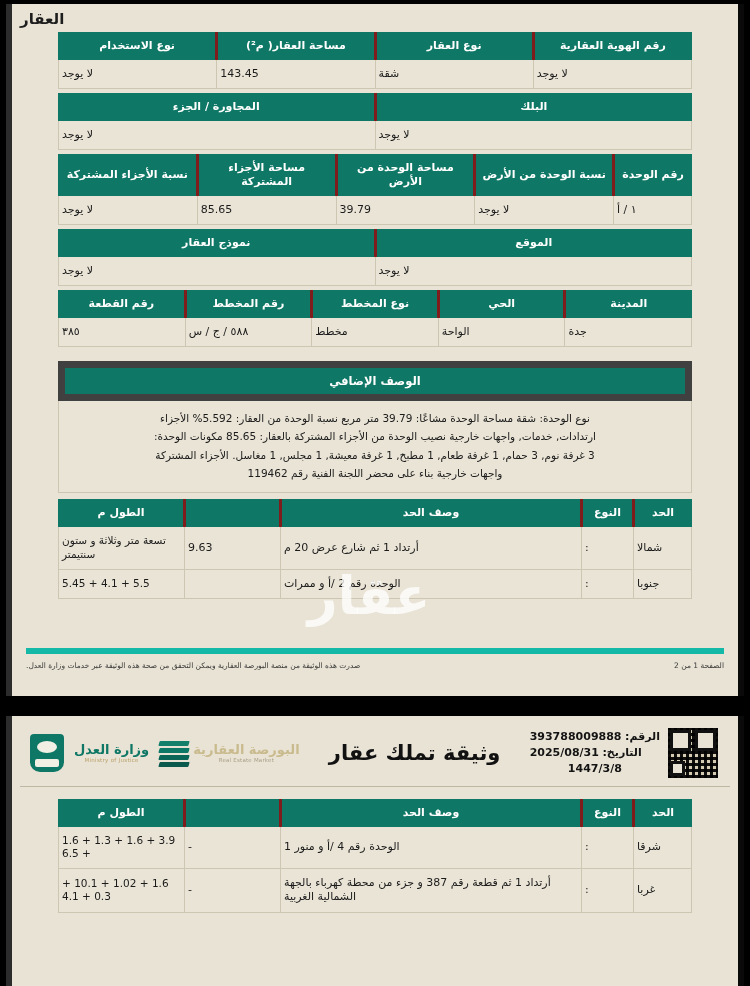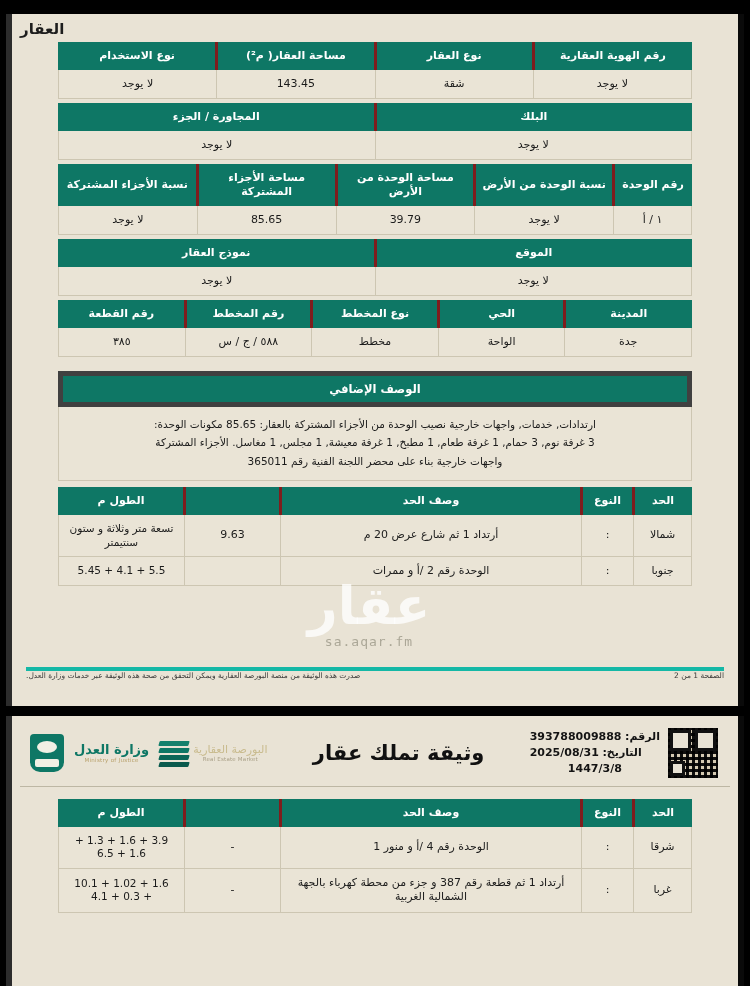--- a/index.html
+++ b/index.html
@@ -16,21 +16,21 @@
     overflow: hidden;
   }
 
   
   .sheet {
     position: absolute;
     left: 6px; right: 6px;
     background: #e9e3d5;
     overflow: hidden;
   }
-  .sheet.one { top: 14px; height: 692px; }
+  .sheet.one { top: 4px; height: 692px; }
   .sheet.two { top: 716px; height: 270px; }
 
   .edge-l { position:absolute; top:0; bottom:0; left:0; width:6px; background:#2c2c2c; }
   .edge-r { position:absolute; top:0; bottom:0; right:0; width:6px; background:#0a0a0a; }
 
   .inner { position: relative; width: 100%; height: 100%; padding: 0 14px; }
 
   
   .doc-head {
     text-align: left;
@@ -58,39 +58,39 @@
     text-align: center;
     padding: 6px 3px;
     border: 1px solid #0e7765;
     line-height: 1.25;
   }
   table.t th.sep { border-left: 3px solid #7f1d1d; }
   table.t td {
     background: #eae4d6;
     color: #1b1b1b;
     font-size: 11px;
-    text-align: center;
-    padding: 7px 10px;
+    text-align: left;
+    padding: 7px 3px;
     border: 1px solid #cdc6b2;
     line-height: 1.3;
   }
   .tblwrap { padding: 0 38px; }
 
   
   .banner th { font-size: 11px; }
 
   
   .desc-head {
     background: #0e7765;
     color: #fff;
     text-align: center;
     font-size: 11.5px;
     font-weight: bold;
     padding: 6px 0;
-    border: 5px solid #404040;
+    border: 7px solid #404040;
   }
   .desc-body {
     background: #eae4d6;
     border: 1px solid #cdc6b2;
     border-top: none;
     color: #1b1b1b;
     font-size: 10.5px;
     line-height: 1.75;
     text-align: center;
     padding: 8px 14px 10px 14px;
@@ -127,21 +127,22 @@
     color: rgba(160,156,140,0.85);
     letter-spacing: 1px;
     margin-top: 2px;
     font-family: "DejaVu Sans Mono", monospace;
   }
 
   
   .pfoot {
     position: absolute;
     left: 20px; right: 20px; bottom: 26px;
-    border-top: 4px solid #14b8a6;
+    border-top: 6px solid #14b8a6;
+    padding-top: 7px;
     display: flex;
     flex-direction: row-reverse;
     justify-content: space-between;
     align-items: center;
     direction: rtl;
   }
   .pfoot .note { font-size: 7.5px; color: #3a3a38; }
   .pfoot .pno  { font-size: 7.5px; color: #3a3a38; }
 
   
@@ -179,21 +180,21 @@
   }
   .logo-rem-mark i {
     position:absolute; left:0; width:30px; height:5px; background:#0e7765;
     border-radius:1px; transform: skewX(-16deg);
   }
   .logo-rem-mark i:nth-child(1){ top:3px;  background:#14806c; }
   .logo-rem-mark i:nth-child(2){ top:10px; background:#0e7765; }
   .logo-rem-mark i:nth-child(3){ top:17px; background:#0b6657; }
   .logo-rem-mark i:nth-child(4){ top:24px; background:#0a5a4d; }
   .logo-rem-text { text-align:center; line-height:1.1;}
-  .logo-rem-text .ar { font-size: 11px; font-weight: normal; color:#c9bb8e; }
+  .logo-rem-text .ar { font-size: 13px; font-weight: bold; color:#c9bb8e; }
   .logo-rem-text .en { font-size: 5.5px; color:#a89f86; letter-spacing:.2px; }
 
   .p2title {
     flex: 1;
     text-align: center;
     font-size: 21px;
     font-weight: bold;
     color: #111;
     direction: rtl;
     padding: 0 6px;
@@ -321,23 +322,24 @@
             <td>٥٨٨ / ج / س</td>
             <td>٣٨٥</td>
           </tr>
         </tbody>
           </table>
       </div>
 
       <div class="tblwrap" style="margin-top:14px">
         <div class="desc-head">الوصف الإضافي</div>
         <div class="desc-body">
+          <p>نوع الوحدة: شقة مساحة الوحدة مشاعًا: 39.79 متر مربع نسبة الوحدة من العقار: 5.592% الأجزاء</p>
           <p>ارتدادات, خدمات, واجهات خارجية نصيب الوحدة من الأجزاء المشتركة بالعقار: 85.65 مكونات الوحدة:</p>
           <p>3 غرفة نوم, 3 حمام, 1 غرفة طعام, 1 مطبخ, 1 غرفة معيشة, 1 مجلس, 1 مغاسل. الأجزاء المشتركة</p>
-          <p>واجهات خارجية بناء على محضر اللجنة الفنية رقم 365011</p>
+          <p>واجهات خارجية بناء على محضر اللجنة الفنية رقم 119462</p>
         </div>
       </div>
 
       <div class="tblwrap" style="margin-top:6px">
         <table class="t bt">
           <tbody>
               <tr>
             <th class="sep">الحد</th>
             <th class="sep">النوع</th>
             <th class="sep">وصف الحد</th>
@@ -364,21 +366,20 @@
 
       <div class="pfoot">
         <div class="note">صدرت هذه الوثيقة من منصة البورصة العقارية ويمكن التحقق من صحة هذه الوثيقة عبر خدمات وزارة العدل.</div>
         <div class="pno">الصفحة 1 من 2</div>
       </div>
 
     </div>
 
     <div class="watermark">
       <div class="wm-main">عقار</div>
-      <div class="wm-sub">sa.aqar.fm</div>
     </div>
   </div>
 
   <div class="sheet two">
     <div class="edge-l"></div>
     <div class="edge-r"></div>
     <div class="inner">
 
       <div class="p2head">
         <div class="logos">

